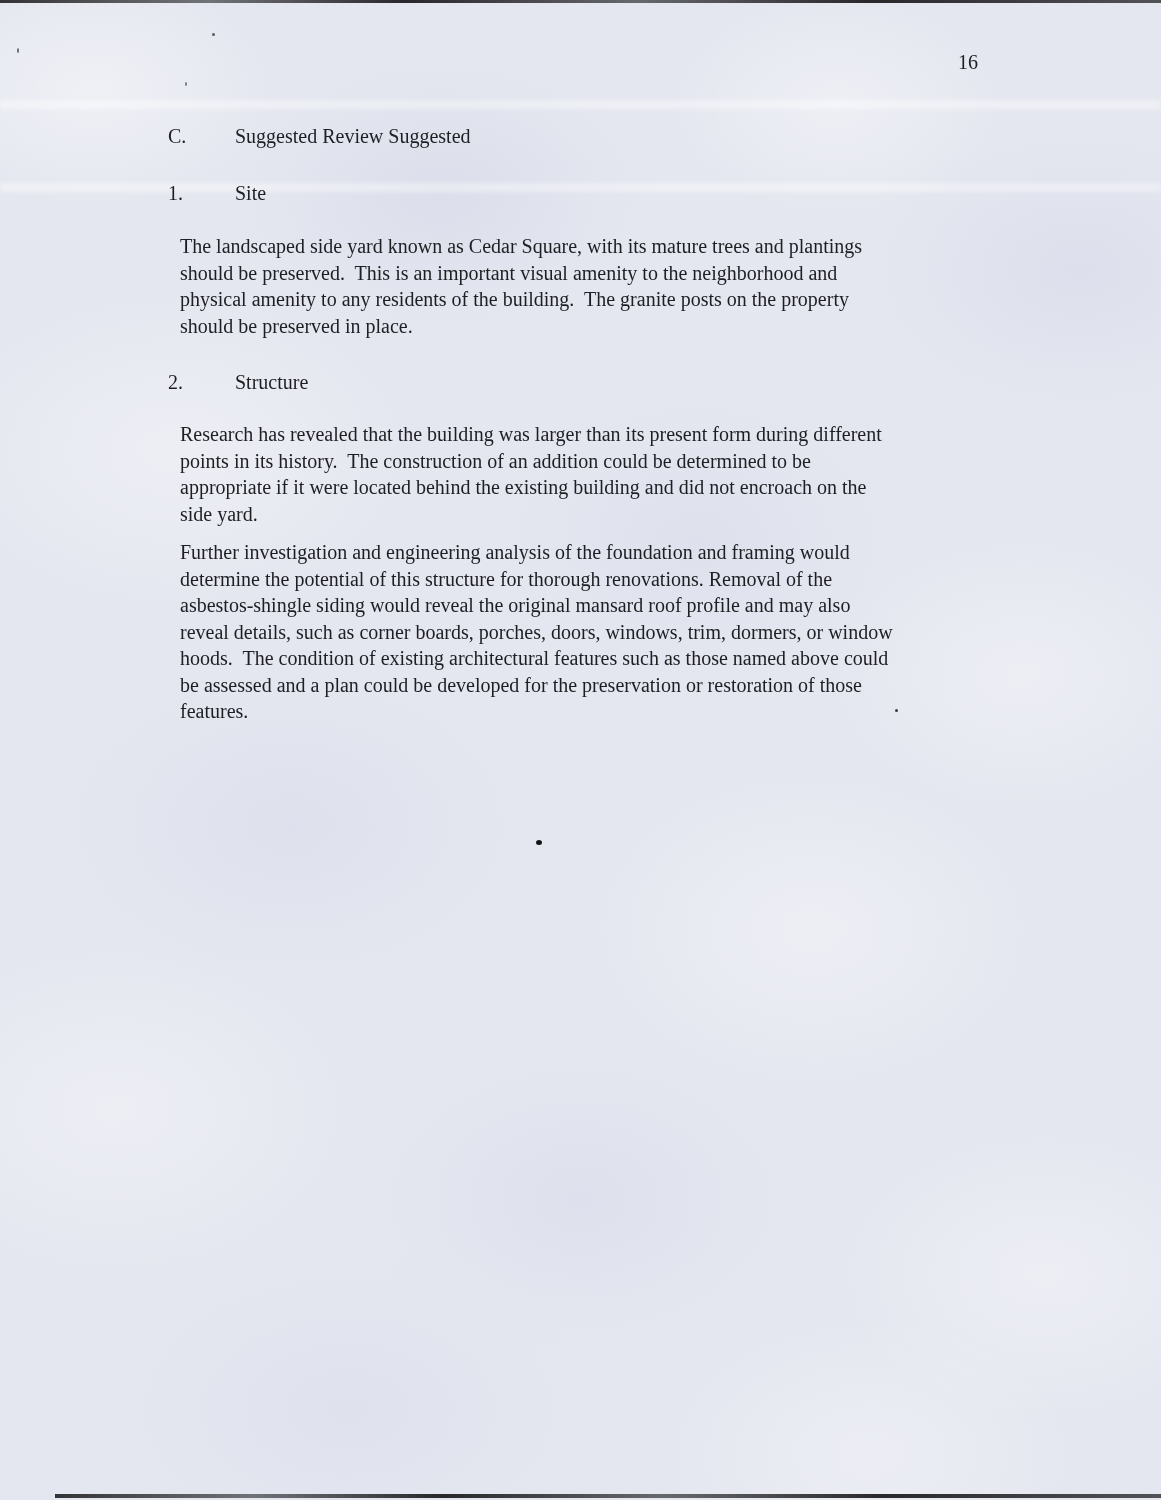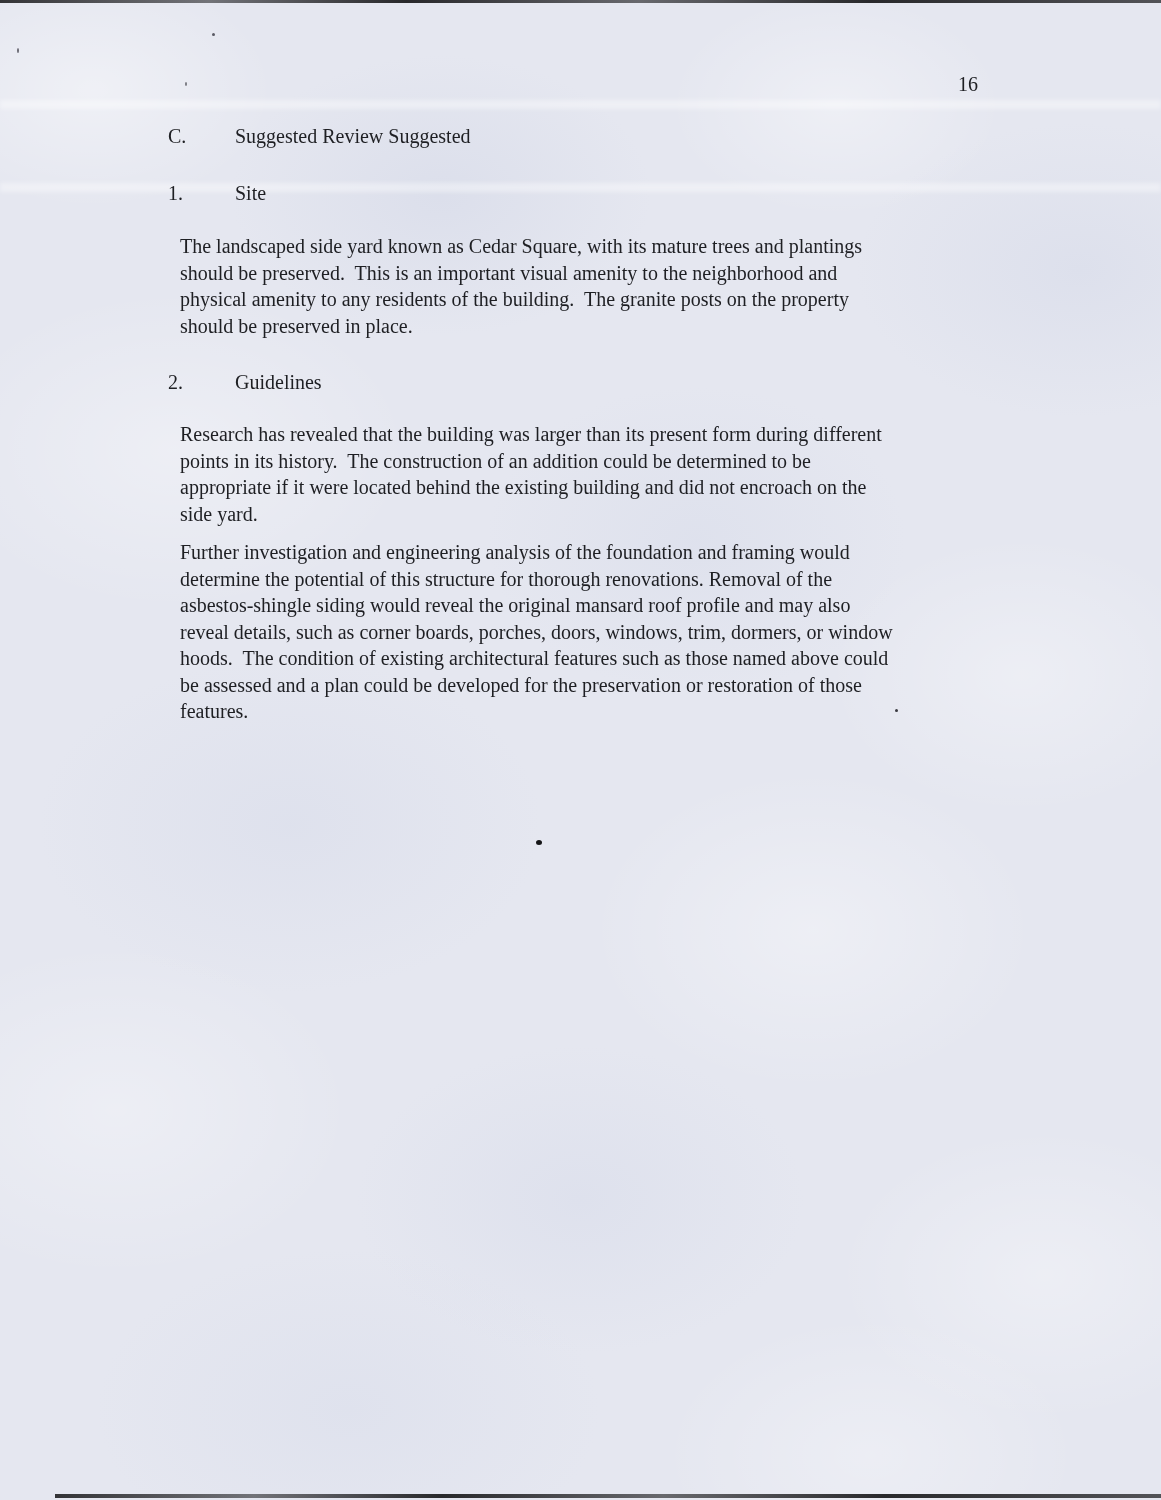--- a/index.html
+++ b/index.html
@@ -44,21 +44,21 @@
   .scan-band {
     position: absolute;
     left: 0;
     right: 0;
     height: 9px;
     background: rgba(255,255,255,0.38);
     filter: blur(2px);
   }
   .page-number {
     position: absolute;
-    top: 72px;
+    top: 50px;
     right: 183px;
     font-size: 20px;
     line-height: 24px;
   }
   .content {
     position: absolute;
     left: 168px;
     top: 123px;
     width: 880px;
   }
@@ -119,21 +119,21 @@
       <span class="heading-title">Site</span>
     </div>
 
     <p class="para mb30">The landscaped side yard known as Cedar Square, with its mature trees and plantings
 should be preserved.  This is an important visual amenity to the neighborhood and
 physical amenity to any residents of the building.  The granite posts on the property
 should be preserved in place.</p>
 
     <div class="heading-row mb25">
       <span class="heading-label">2.</span>
-      <span class="heading-title">Guidelines</span>
+      <span class="heading-title">Structure</span>
     </div>
 
     <p class="para">Research has revealed that the building was larger than its present form during different
 points in its history.  The construction of an addition could be determined to be
 appropriate if it were located behind the existing building and did not encroach on the
 side yard.</p>
 
     <p class="para mb24">Further investigation and engineering analysis of the foundation and framing would
 determine the potential of this structure for thorough renovations. Removal of the
 asbestos-shingle siding would reveal the original mansard roof profile and may also

